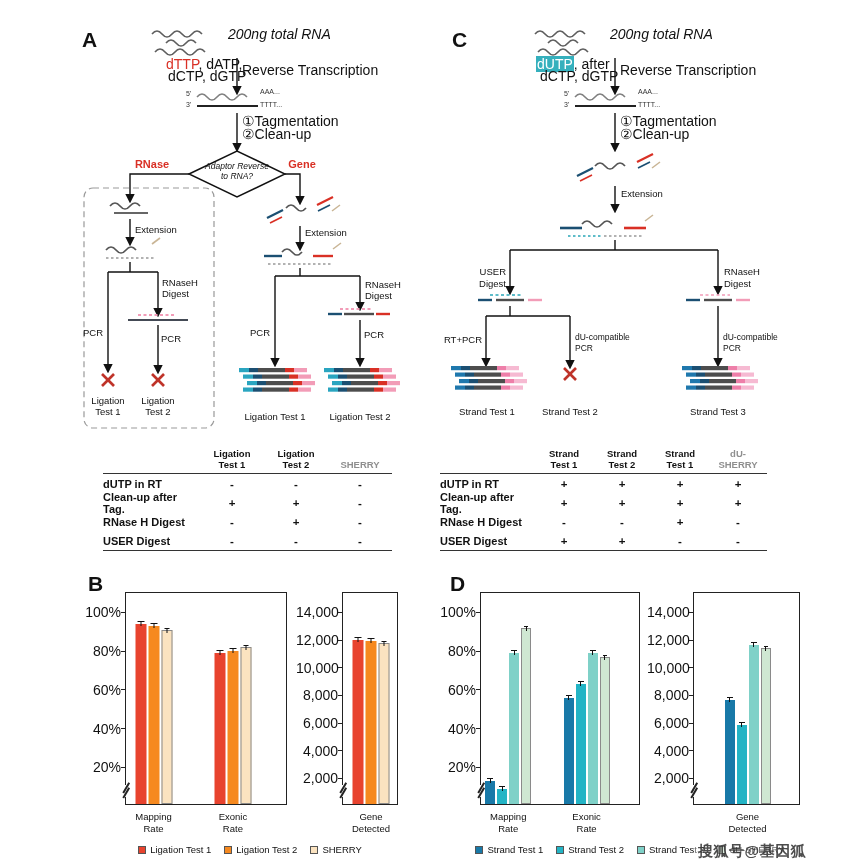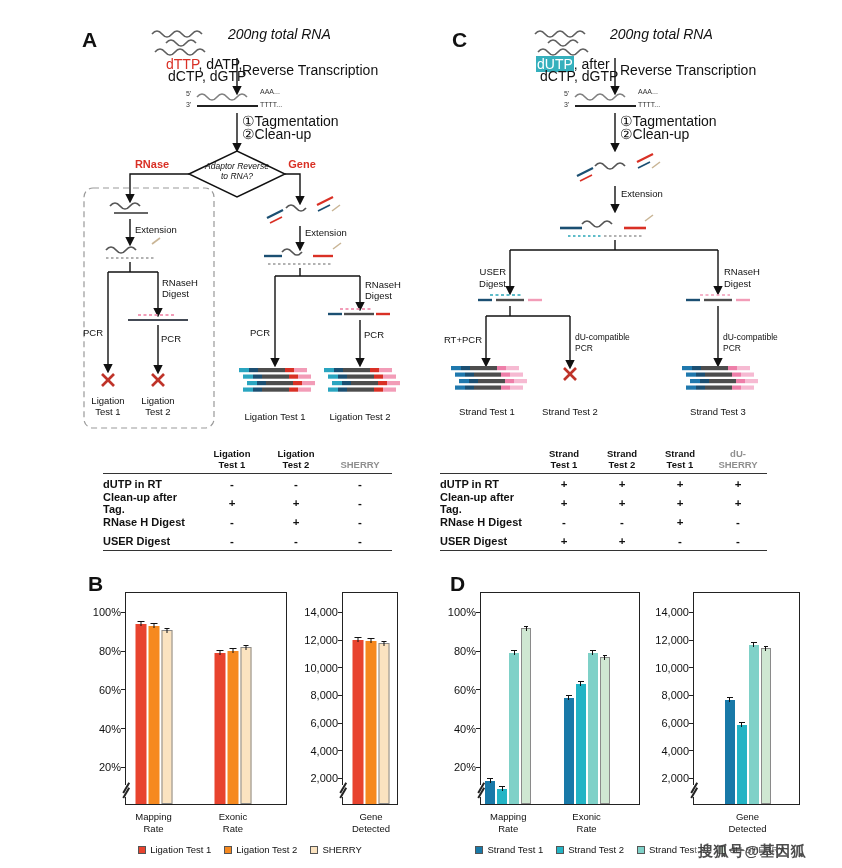--- a/index.html
+++ b/index.html
@@ -32,21 +32,21 @@
   .ta .t-label{width:97px;} .ta .t-cell{width:64px;}
   .tc .t-label{width:95px;} .tc .t-cell{width:58px;}
 
   
   .chart{position:absolute;}
   .plot{position:absolute;border:1px solid #222;background:#fff;}
   .bar-group{position:absolute;bottom:0;display:flex;align-items:flex-end;gap:2px;}
   .bar{position:relative;}
   .err-cap{position:absolute;top:-3px;left:2px;right:2px;height:1px;background:#111;}
   .err-stem{position:absolute;top:-3px;left:50%;width:1px;height:5px;background:#111;margin-left:-0.5px;}
-  .ytick-label{position:absolute;left:-47px;width:42px;text-align:right;font-size:11px;line-height:12px;}
+  .ytick-label{position:absolute;left:-47px;width:42px;text-align:right;font-size:14px;line-height:12px;}
   .ytick-mark{position:absolute;left:-5px;width:5px;height:1px;background:#222;}
   .xlab{position:absolute;width:90px;text-align:center;font-size:9.5px;line-height:11.5px;}
   .brk{position:absolute;left:-6px;top:192px;width:12px;height:12px;background:#fff;}
   .brk::before,.brk::after{content:"";position:absolute;left:0;width:12px;height:1.5px;background:#222;transform:rotate(-60deg);}
   .brk::before{top:2px;}.brk::after{top:7px;}
   .legend{position:absolute;top:272px;left:0;right:0;display:flex;justify-content:center;gap:13px;font-size:9.5px;}
   .legend-item{display:inline-flex;align-items:center;gap:4px;}
   .legend-swatch{width:8px;height:8px;border:1px solid #555;display:inline-block;}
 
   .watermark{position:absolute;left:694px;top:841px;font-size:15px;font-weight:700;

